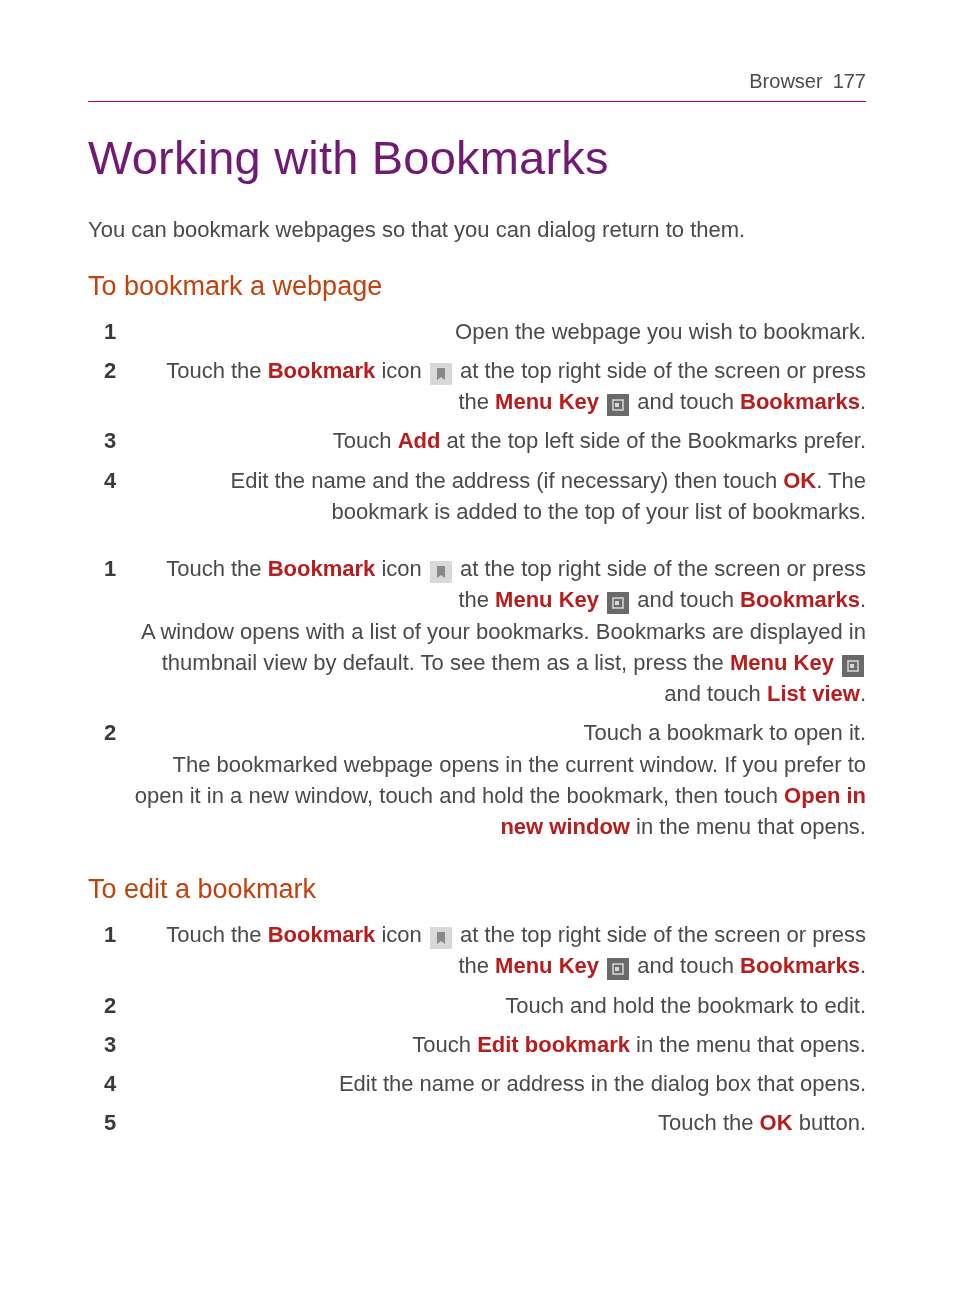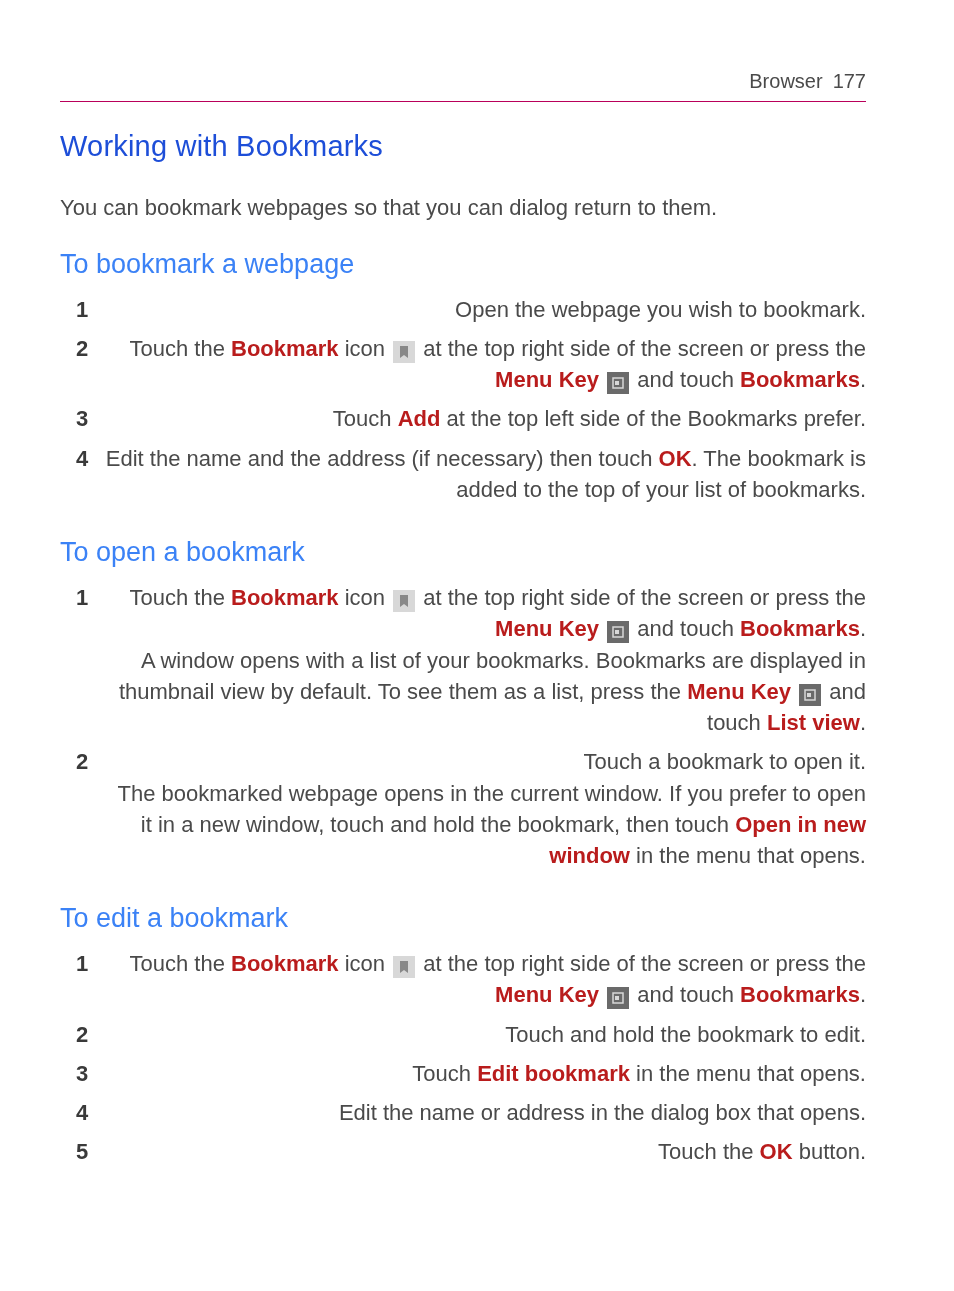--- a/index.html
+++ b/index.html
@@ -5,21 +5,21 @@
   * { margin: 0; padding: 0; box-sizing: border-box; }
   body {
     font-family: Arial, Helvetica, sans-serif;
     background: #fff;
     width: 954px;
     height: 1291px;
     position: relative;
     color: #4a4a4a;
   }
   .page {
-    padding: 70px 88px 0 60px;
+    padding: 70px 88px 0 88px;
   }
   .header {
     display: flex;
     justify-content: flex-end;
     align-items: baseline;
     border-bottom: 1px solid #b9005a;
     padding-bottom: 8px;
     margin-bottom: 28px;
     gap: 10px;
   }
@@ -27,36 +27,36 @@
     font-size: 20px;
     color: #4a4a4a;
     font-weight: 400;
   }
   .header .pagenum {
     font-size: 20px;
     color: #4a4a4a;
     text-align: center;
   }
   h1.title {
-    font-size: 29px;
+    font-size: 47px;
     font-weight: 400;
-    color: #1d4ed8;
+    color: #701a75;
     margin-bottom: 30px;
     letter-spacing: 0.2px;
   }
   p.intro {
     font-size: 22px;
     color: #4a4a4a;
     margin-bottom: 26px;
     line-height: 1.35;
   }
   h2.sub {
     font-size: 27px;
     font-weight: 400;
-    color: #3b82f6;
+    color: #c2410c;
     margin-bottom: 14px;
     margin-top: 6px;
   }
   .step {
     display: flex;
     font-size: 22px;
     line-height: 1.42;
     margin-bottom: 8px;
     padding-left: 16px;
     color: #4a4a4a;
@@ -134,21 +134,20 @@
 
   <div class="step">
     <span class="num">4</span>
     <span class="body">
       <span>Edit the name and the address (if necessary) then touch </span><span class="bold">OK</span><span>. The bookmark is added to the top of your list of bookmarks.</span>
     </span>
   </div>
 
   <div class="sect-spacer"></div>
 
-  <h2 class="sub">To open a bookmark</h2>
 
   <div class="step">
     <span class="num">1</span>
     <span class="body">
       <span>Touch the </span><span class="bold">Bookmark</span><span> icon </span><span class="icon-box">
           <svg width="12" height="14" viewBox="0 0 12 14">
             <path d="M2 1 h8 v12 l-4 -3 l-4 3 z" fill="#888"></path>
           </svg>
         </span><span> at the top right side of the screen or press the </span><span class="bold">Menu Key</span> <span class="icon-box dark">
           <svg width="14" height="14" viewBox="0 0 14 14">

